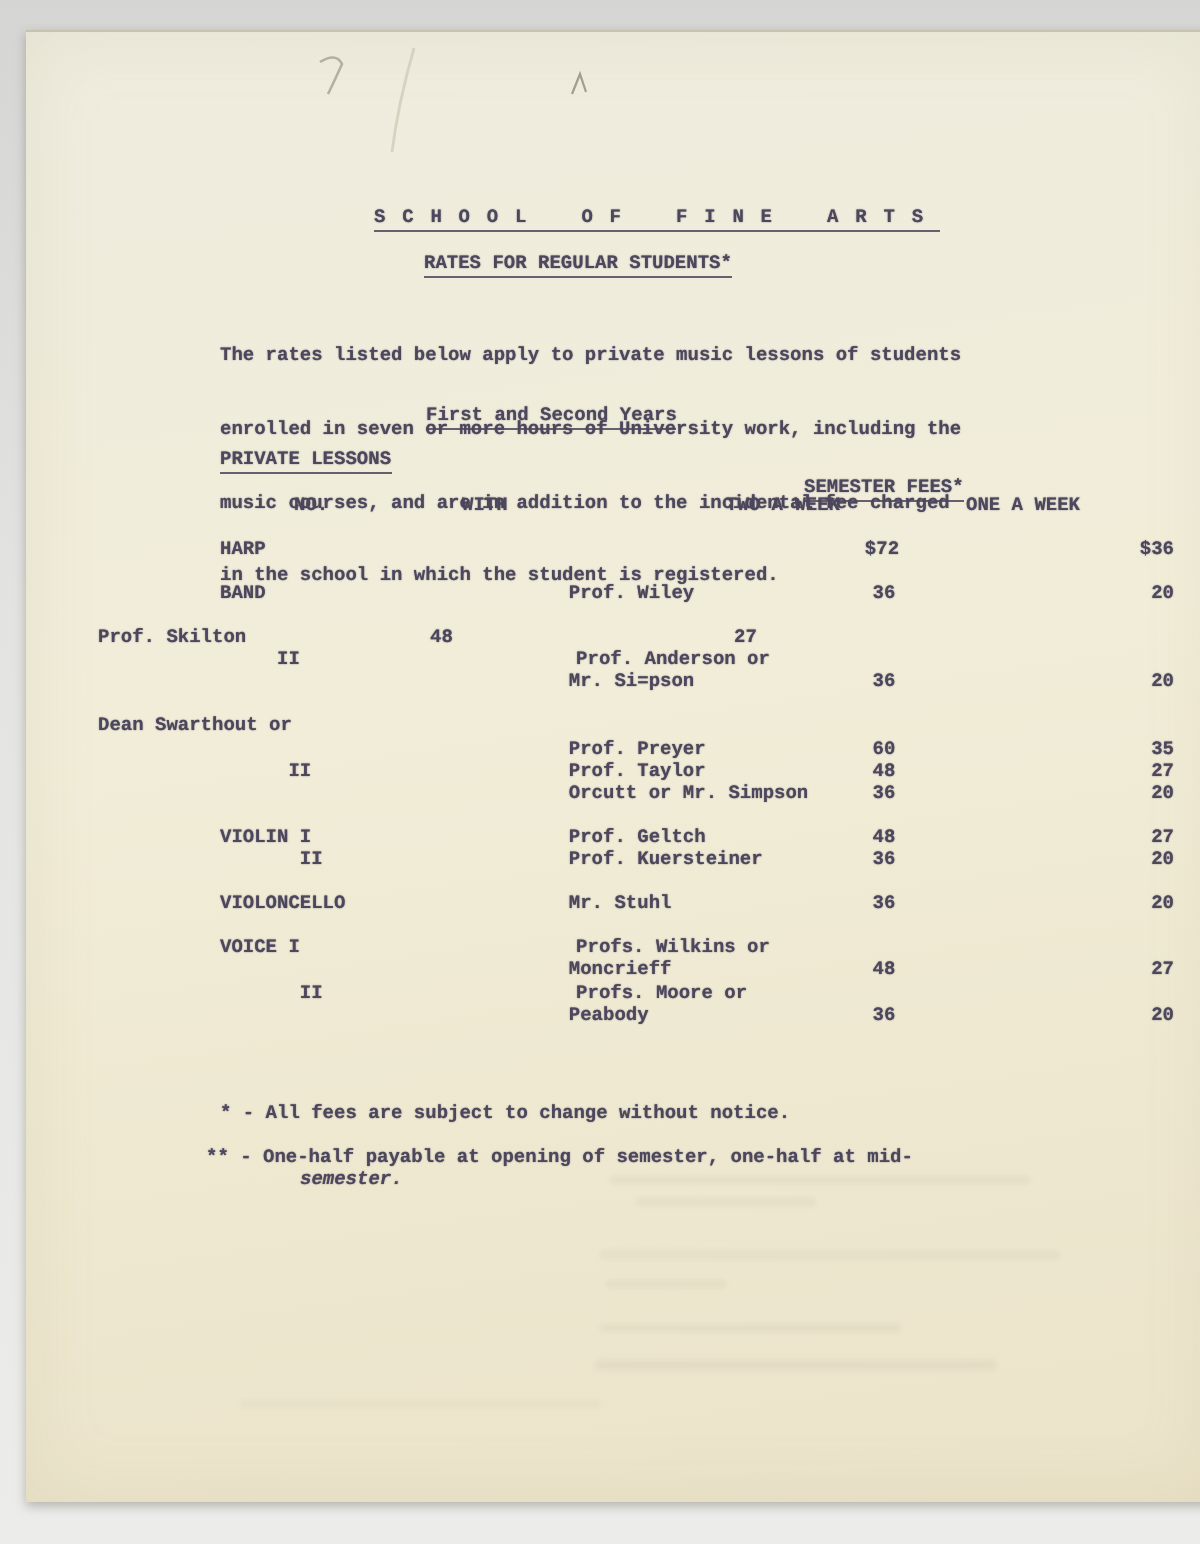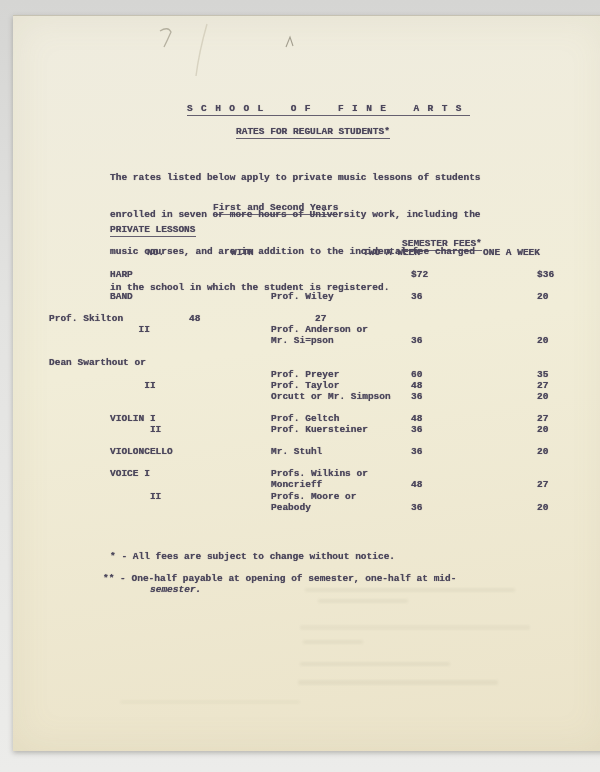--- a/index.html
+++ b/index.html
@@ -15,32 +15,32 @@
     box-shadow:0 2px 5px rgba(90,88,78,.38), inset 0 0 38px rgba(160,150,110,.12);
     padding-left:21px;
   }
   .ink{
     color:#4c475c;font-weight:700;font-size:9.5px;
     text-shadow:0 0 .7px rgba(76,71,92,.85);
   }
   .abs{position:absolute;white-space:pre;}
   .ul{border-bottom:1.2px solid rgba(76,71,92,.85);padding-bottom:1px;}
   .doc-title{left:174px;top:87px;letter-spacing:8.4px;word-spacing:5px;}
-  .doc-subtitle{left:199px;top:110px;margin-left:24px;}
+  .doc-subtitle{left:199px;top:110px;}
   .intro{left:97px;top:132px;line-height:12.2px;}
   .section-heading{left:200px;top:186px;}
   .left-heading{left:97px;top:208px;}
   .right-heading{left:389px;top:208px;margin-top:14px;}
   .colhead-no{left:134px;top:231px;}
   .colhead-with{left:218px;top:231px;}
   .colhead-two{left:350px;top:231px;}
   .colhead-one{left:470px;top:231px;}
   .fee-table{position:absolute;left:0;top:253px;width:574px;}
   .t-group + .t-group{margin-top:10.6px;}
-  .t-line{display:flex;height:11.3px;line-height:11.3px;}
+  .t-line{display:flex;height:11.3px;line-height:11.3px;gap:26px;}
   .c-label{width:222px;padding-left:97px;box-sizing:border-box;white-space:pre;}
   .c-with{width:140px;white-space:pre;margin-left:36px;}
   .c-two{width:126px;white-space:pre;}
   .c-one{flex:1;white-space:pre;}
   .footnote-1{left:97px;top:535px;}
   .footnote-2a{left:90px;top:557px;}
   .footnote-2b{left:137px;top:568px;font-style:italic;}
   .artifacts{position:absolute;left:0;top:0;width:600px;height:772px;pointer-events:none;}
   .ghost{position:absolute;background:rgba(118,112,92,.07);filter:blur(1.2px);border-radius:2px;}
   .g1{left:305px;top:588px;width:210px;height:4px;}

